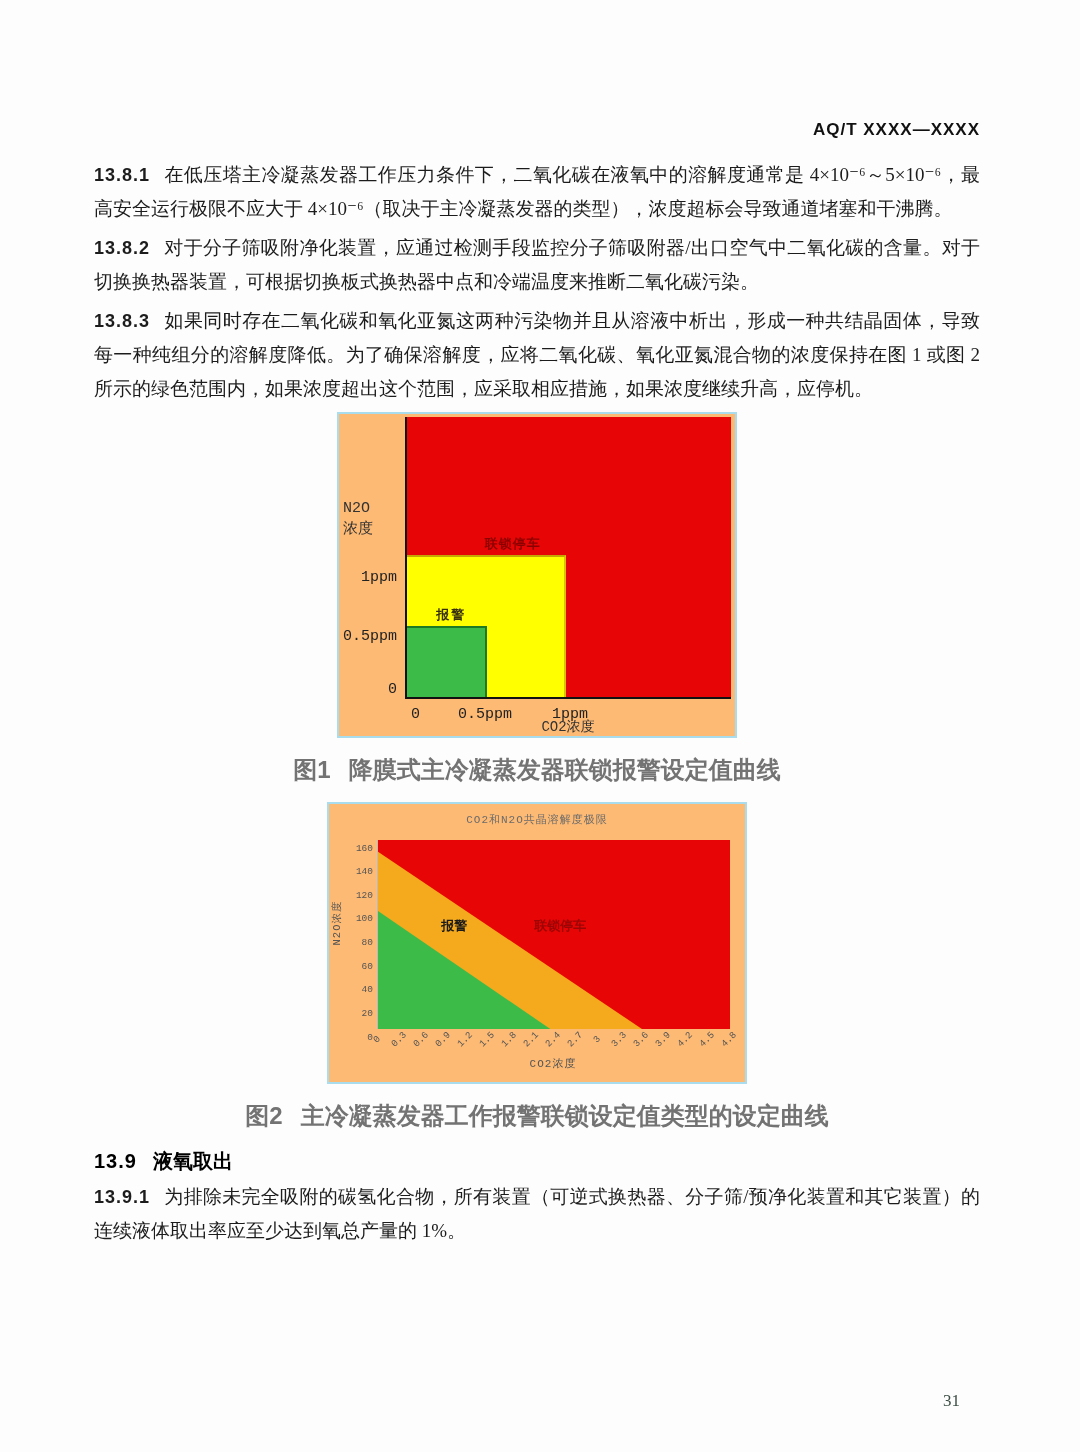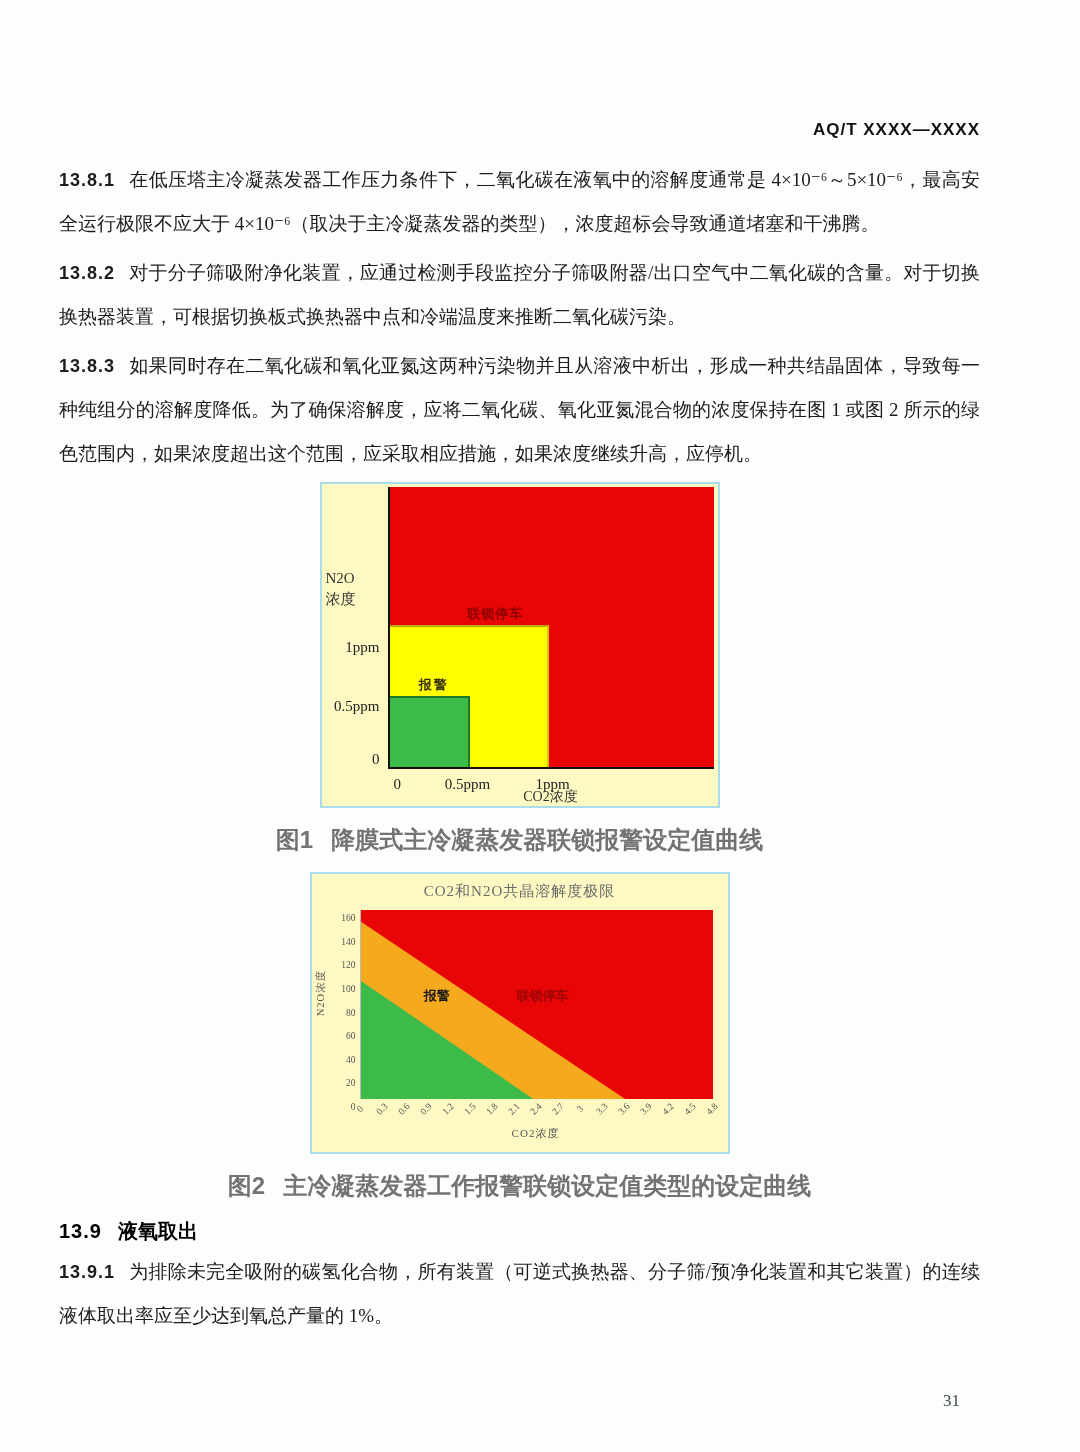--- a/index.html
+++ b/index.html
@@ -4,58 +4,58 @@
 <style>
   * { margin:0; padding:0; box-sizing:border-box; }
   html,body { width:1080px; height:1452px; }
   body {
     background:#fdfdfd;
     font-family:"Liberation Serif","DejaVu Serif",serif;
     color:#1c1c1c;
     overflow:hidden;
     position:relative;
   }
-  .page { width:1080px; height:1439px; position:relative; padding:120px 100px 0 59px; }
+  .page { width:1080px; height:1439px; position:relative; padding:120px 100px 0 94px; }
 
   .doc-header {
     text-align:right;
     font-family:"Liberation Sans","DejaVu Sans",sans-serif;
     font-weight:bold; font-size:17px; letter-spacing:1px; color:#111;
     height:24px;
   }
 
-  p.clause { font-size:19px; line-height:44px; text-align:justify; margin-top:5px; }
+  p.clause { font-size:19px; line-height:34px; text-align:justify; margin-top:5px; }
   p.clause .num {
     font-family:"Liberation Sans","DejaVu Sans",sans-serif;
     font-weight:bold; font-size:18px; margin-right:14px; letter-spacing:1px;
   }
   p.first { margin-top:14px; }
 
   
-  .figbox { background:#fef9c3; border:2px solid #a9dced; position:relative;
-            font-family:Liberation Serif, serif; }
+  .figbox { background:#fdba74; border:2px solid #a9dced; position:relative;
+            font-family:Liberation Mono, monospace; }
   #fig1 { width:400px; height:326px; margin:6px auto 0 auto; }
   .f1-ylabel { position:absolute; left:4px; top:84px; font-size:15px; color:#333; line-height:21px; }
   .f1-plot {
     position:absolute; left:66px; top:3px; width:326px; height:282px;
     background:#e80505; border-left:2px solid #111; border-bottom:2px solid #111;
   }
   .f1-yellow { position:absolute; left:0; bottom:0; width:49.2%; height:50.7%;
                background:#ffff00; border-top:2px solid rgba(130,60,0,.45); border-right:2px solid rgba(130,60,0,.3); }
   .f1-green  { position:absolute; left:0; bottom:0; width:24.8%; height:25.3%;
                background:#3dbb49; border-top:2px solid #1c7a24; border-right:2px solid #1c7a24; }
   .f1-lab-shutdown { position:absolute; bottom:51.5%; left:24%; font-size:13px; font-weight:bold; color:#8b0000; letter-spacing:1px; }
   .f1-lab-alarm    { position:absolute; bottom:26.2%; left:9%;  font-size:13px; font-weight:bold; color:#38300a; letter-spacing:2px; }
   .f1-yt { position:absolute; right:338px; transform:translateY(50%); font-size:15px; color:#222; }
   .f1-xt { position:absolute; top:292px; font-size:15px; color:#222; }
   .f1-xlabel { position:absolute; top:316px; left:66px; width:326px; text-align:center; font-size:14px; color:#333; transform:translateY(-100%); }
 
   
   #fig2 { width:420px; height:282px; margin:16px auto 0 auto; }
-  .f2-title { position:absolute; top:8px; left:0; width:100%; text-align:center; font-size:15px; color:#6b6b6b; letter-spacing:1px; }
+  .f2-title { position:absolute; top:8px; left:0; width:100%; text-align:center; font-size:11px; color:#6b6b6b; letter-spacing:1px; }
   .f2-plot  { position:absolute; left:48px; top:36px; width:352px; height:189px;
               border-left:1px solid #bbb; border-bottom:1px solid #bbb; }
   .f2-plot svg { display:block; }
   .f2-lab-alarm    { position:absolute; left:18%;   top:41%; font-size:13px; font-weight:bold; color:#1a1a1a; }
   .f2-lab-shutdown { position:absolute; left:44.5%; top:41%; font-size:13px; font-weight:bold; color:#9b0505; }
   .f2-yticks { position:absolute; left:0; top:44px; width:44px; height:189px;
                display:flex; flex-direction:column; justify-content:space-between; }
   .f2-yticks span { height:0; display:flex; align-items:center; justify-content:flex-end; font-size:9.5px; color:#555; }
   .f2-xticks { position:absolute; left:48px; top:230px; width:352px;
                display:flex; justify-content:space-between; }

